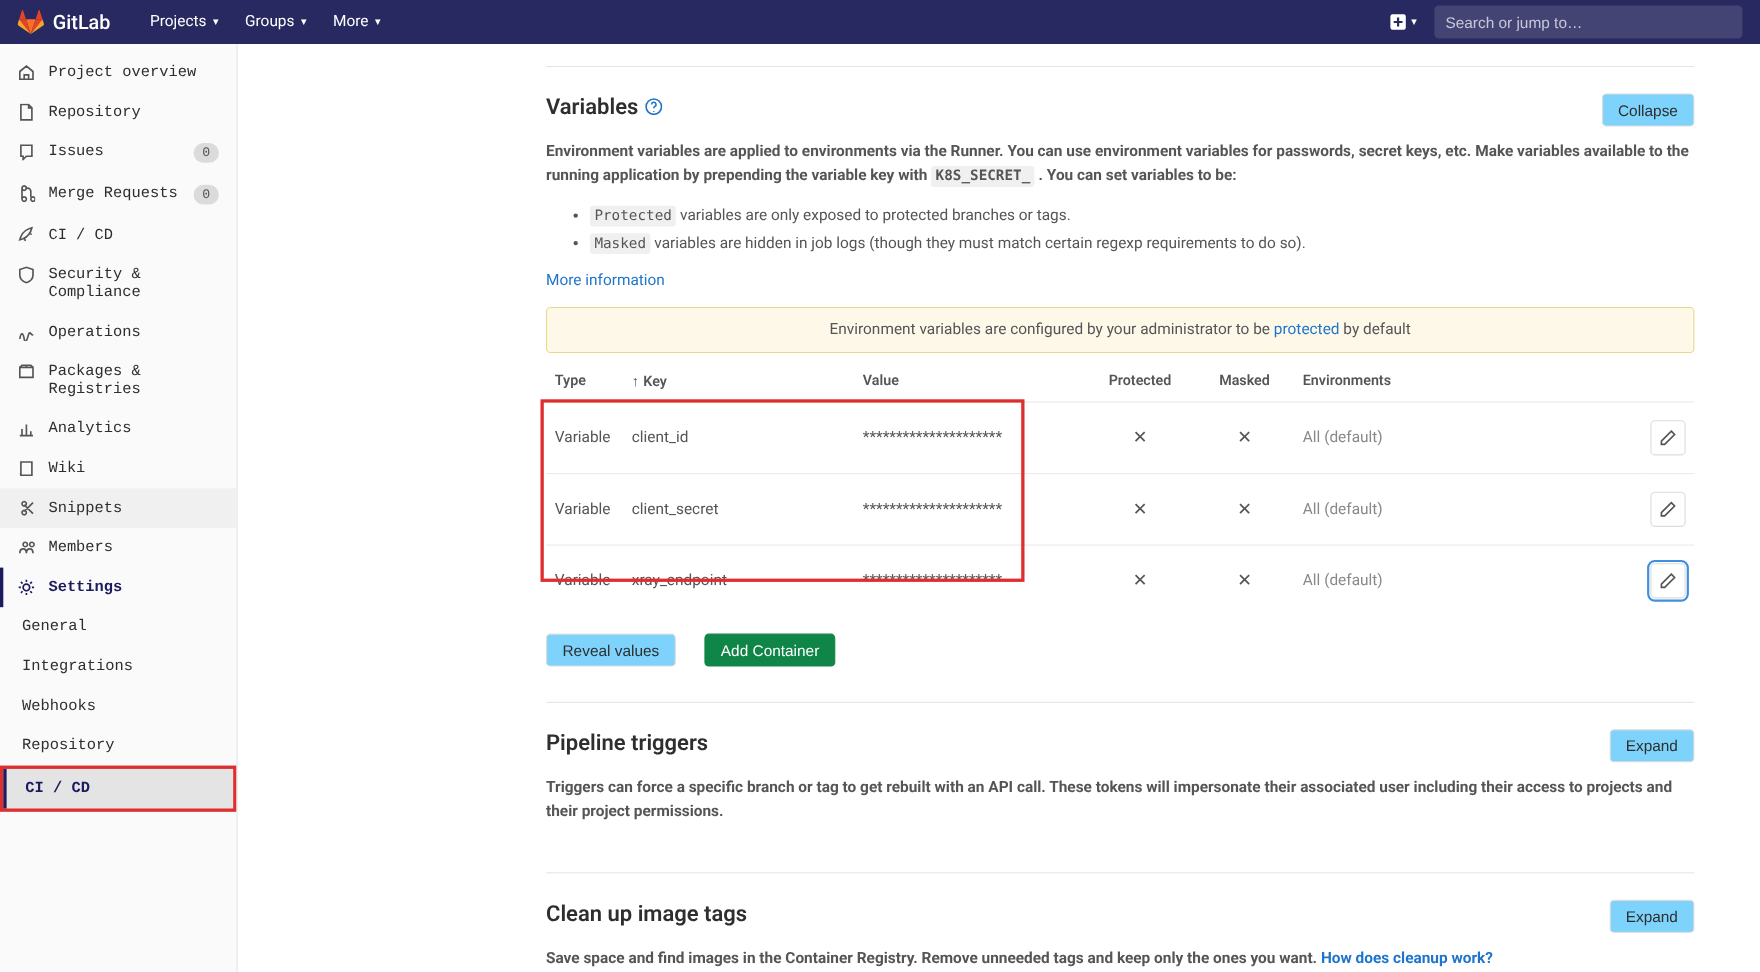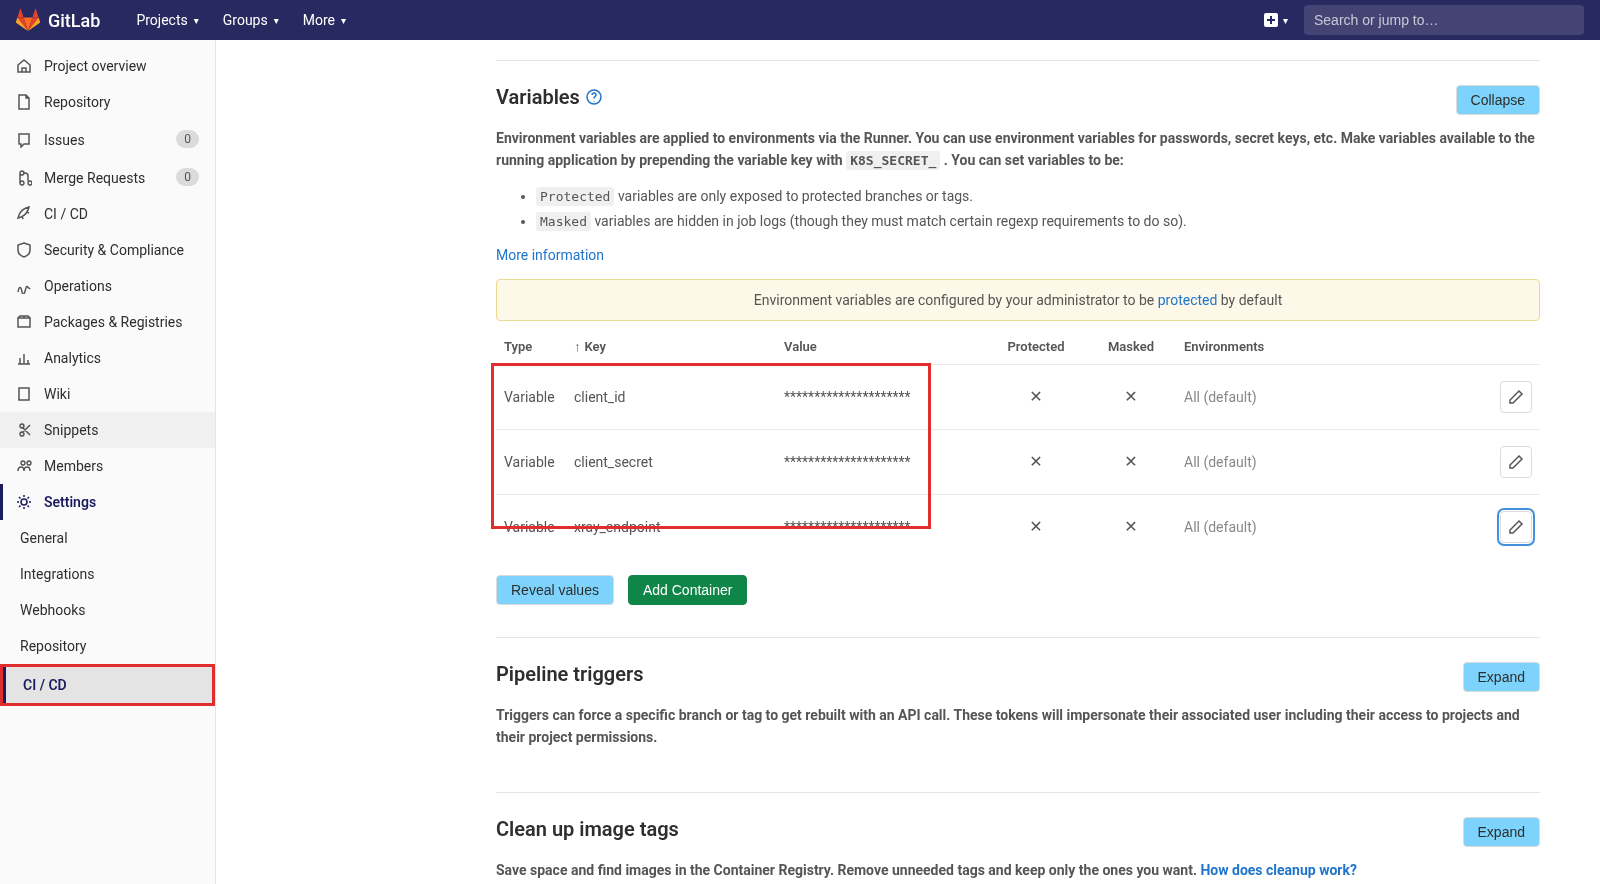--- a/index.html
+++ b/index.html
@@ -10,21 +10,21 @@
 .top-nav .nav-item { display: flex; align-items: center; padding: 0 12px; font-size: 14px; cursor: pointer; height: 40px; }
 .top-nav .caret { margin-left: 6px; font-size: 10px; }
 .top-nav .spacer { flex: 1; }
 .top-nav .icon-btn { display: flex; align-items: center; padding: 0 8px; cursor: pointer; }
 .top-nav .search-wrap { background: rgba(255,255,255,0.12); border-radius: 4px; height: 30px; display: flex; align-items: center; padding: 0 10px; min-width: 280px; margin-left: 8px; }
 .top-nav input { background: transparent; border: none; color: #fff; font-size: 14px; width: 100%; outline: none; }
 .top-nav input::placeholder { color: rgba(255,255,255,0.7); }
 
 .layout { display: flex; height: calc(100vh - 40px); }
 .sidebar { width: 216px; background: #fafafa; border-right: 1px solid #e5e5e5; overflow-y: auto; padding: 8px 0; }
-.side-item { display: flex; align-items: flex-end; padding: 10px 16px; cursor: pointer; color: #2e2e2e; position: relative; }
+.side-item { display: flex; align-items: flex-start; padding: 10px 16px; cursor: pointer; color: #2e2e2e; position: relative; font-family: Liberation Mono, monospace; }
 .side-item .side-icon { width: 16px; height: 16px; margin-right: 12px; flex-shrink: 0; }
 .side-item .side-label { flex: 1; font-size: 14px; }
 .side-item .badge { background: #dbdbdb; color: #555; border-radius: 10px; padding: 0 8px; font-size: 12px; line-height: 18px; }
 .side-item.active { font-weight: 600; color: #1b1b5e; }
 .side-item.active::before { content: ''; position: absolute; left: 0; top: 0; bottom: 0; width: 3px; background: #1b1b5e; }
 .side-sub { padding-left: 20px; }
 .side-sub.active { background: #e4e4e4; color: #1b1b5e; font-weight: 600; }
 .side-sub.active::before { content: ''; position: absolute; left: 0; top: 0; bottom: 0; width: 3px; background: #1b1b5e; }
 .side-item.highlighted { background: #f0f0f0; }
 .red-box { border: 3px solid #e02d2d; }
@@ -45,21 +45,21 @@
 .info-banner { background: #fdf8e8; border: 1px solid #e9d98f; border-radius: 4px; padding: 12px; text-align: center; color: #555; margin: 16px 0 8px; }
 .info-banner .link { color: #1f75cb; }
 
 .var-table { width: 100%; border-collapse: collapse; }
 .var-table th { text-align: left; font-weight: 600; color: #555; padding: 10px 8px; font-size: 13px; }
 .var-table td { padding: 16px 8px; border-top: 1px solid #eaeaea; color: #555; }
 .var-table .x-icon { font-size: 16px; color: #555; }
 .var-table .env { color: #888; }
 .edit-btn { border: 1px solid #dbdbdb; border-radius: 4px; width: 32px; height: 32px; display: flex; align-items: center; justify-content: center; cursor: pointer; background: #fff; }
 .edit-btn.focused { outline: 2px solid #428fdc; outline-offset: 1px; }
-.actions-row { display: flex; gap: 14px; margin-top: 16px; }
+.actions-row { display: flex; gap: 26px; margin-top: 16px; }
 .help-icon { color: #1f75cb; }
 .sort-arrow { margin-right: 4px; }
 .red-table-highlight { position: absolute; border: 3px solid #e02d2d; pointer-events: none; }
 .table-wrap { position: relative; }
 </style>
 </head>
 <body>
 
 <div class="top-nav">
   <svg class="logo-icon" viewBox="0 0 24 24">

